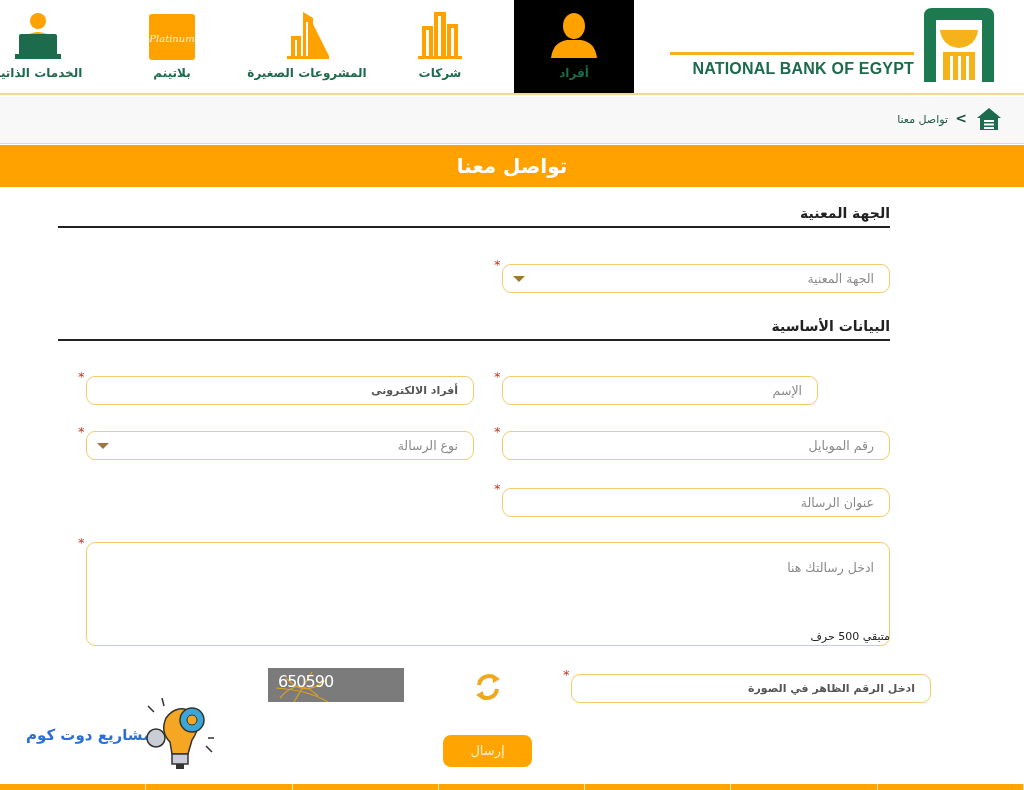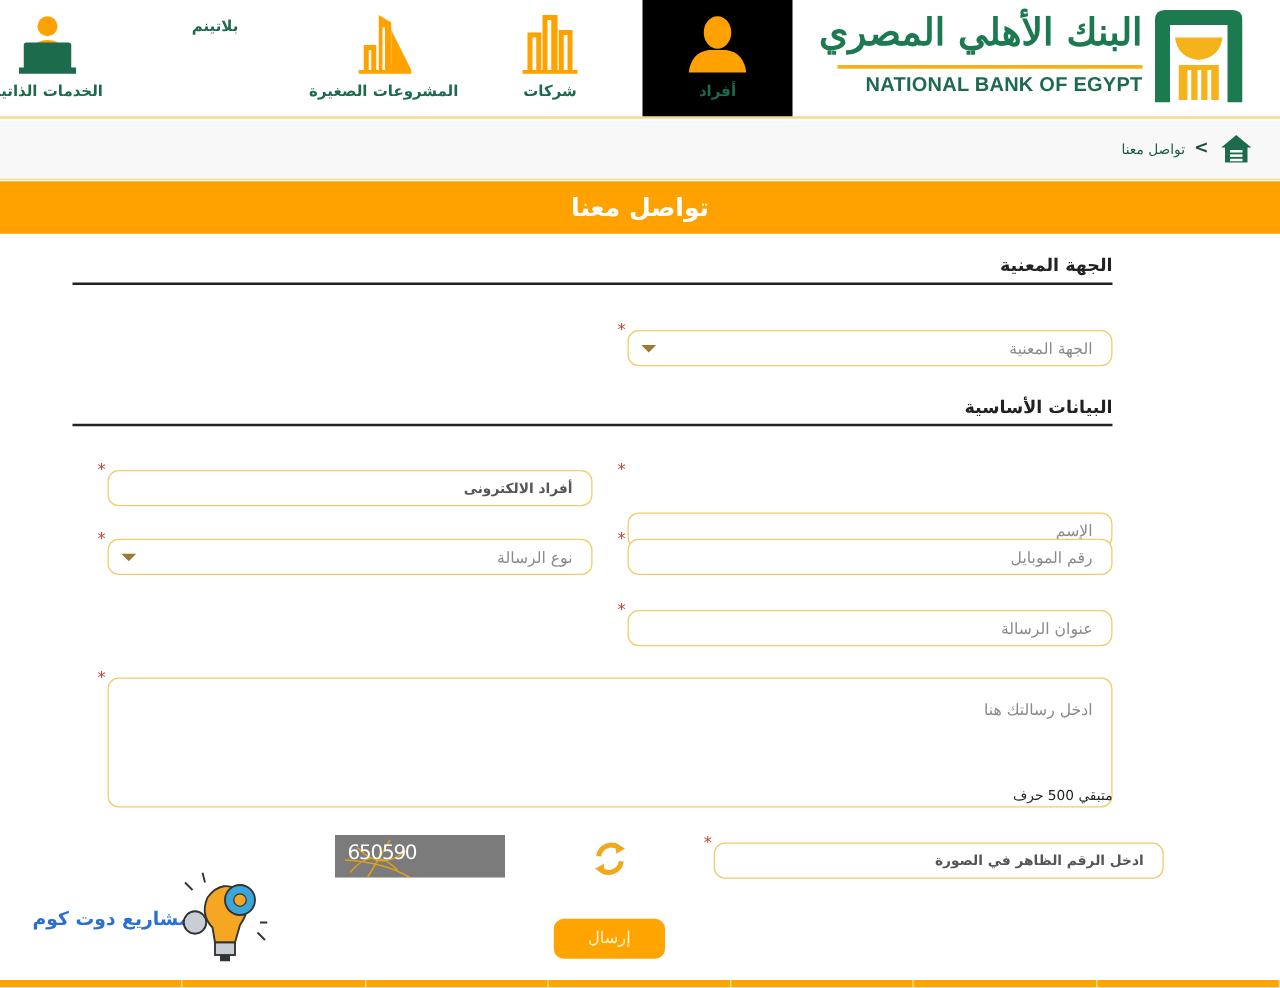--- a/index.html
+++ b/index.html
@@ -68,20 +68,26 @@
         <circle cx="23" cy="9" r="8" fill="#ffa200"></circle>
         <path d="M8 26 Q23 14 38 26 Z" fill="#ffa200"></path>
         <rect x="4" y="22" width="38" height="22" rx="2" fill="#1d6b4d"></rect>
         <rect x="0" y="42" width="46" height="5" fill="#1d6b4d"></rect>
       </svg>
     </div>
     <div class="lbl">الخدمات الذاتية</div>
   </div>
 
   <div class="nav-item" style="left:112px;">
+    <div class="ico">
+      <svg width="46" height="46" viewBox="0 0 46 46">
+        <rect x="0" y="0" width="46" height="46" rx="3" fill="#ffa200"></rect>
+        <text x="23" y="28" text-anchor="middle" font-size="10" font-style="italic" fill="#fff4d6" font-family="DejaVu Serif, serif">Platinum</text>
+      </svg>
+    </div>
     <div class="lbl">بلاتينم</div>
   </div>
 
   <div class="nav-item" style="left:380px;">
     <div class="ico">
       <svg width="48" height="50" viewBox="0 0 48 50">
         <rect x="18" y="2" width="12" height="44" fill="#ffa200"></rect>
         <rect x="6" y="16" width="11" height="30" fill="#ffa200"></rect>
         <rect x="31" y="14" width="11" height="32" fill="#ffa200"></rect>
         <rect x="22" y="6" width="3" height="40" fill="#fff"></rect>
@@ -111,21 +117,20 @@
     <div class="ico">
       <svg width="50" height="48" viewBox="0 0 50 48">
         <ellipse cx="25" cy="14" rx="11" ry="13" fill="#ffa200"></ellipse>
         <path d="M2 46 Q4 30 18 28 L32 28 Q46 30 48 46 Z" fill="#ffa200"></path>
       </svg>
     </div>
     <div class="lbl">أفراد</div>
   </div>
 
   <div class="logo">
-    <div class="logo-ar">البنك الأهلي المصري</div>
     <div class="logo-line"></div>
     <div class="logo-en">NATIONAL BANK OF EGYPT</div>
     <svg class="logo-mark" viewBox="0 0 70 74">
       <path d="M0 74 L0 8 Q0 0 8 0 L62 0 Q70 0 70 8 L70 74 L58 74 L58 12 L12 12 L12 74 Z" fill="#1d7a50"></path>
       <path d="M16 22 L54 22 Q52 38 35 40 Q18 38 16 22 Z" fill="#f6b21a"></path>
       <rect x="19" y="44" width="32" height="28" fill="#f6b21a"></rect>
       <rect x="26" y="48" width="3" height="24" fill="#fff"></rect>
       <rect x="34" y="48" width="3" height="24" fill="#fff"></rect>
       <rect x="42" y="48" width="3" height="24" fill="#fff"></rect>
     </svg>
@@ -153,21 +158,21 @@
 <span class="req" style="left:494px; top:257px;">*</span>
 <div class="field" style="left:502px; top:264px; width:388px;">
   <span class="ph">الجهة المعنية</span>
   <span class="caret"></span>
 </div>
 
 <div class="section-title" style="top:318px;">البيانات الأساسية</div>
 <div class="section-rule" style="top:339px;"></div>
 
 <span class="req" style="left:494px; top:369px;">*</span>
-<div class="field" style="left:502px; top:376px; width:388px;margin-top:34px;">
+<div class="field" style="left:502px; top:376px; width:316px;">
   <span class="ph">الإسم</span>
 </div>
 
 <span class="req" style="left:78px; top:369px;">*</span>
 <div class="field" style="left:86px; top:376px; width:388px;">
   <span class="ph dark">أفراد الالكترونى</span>
 </div>
 
 <span class="req" style="left:494px; top:424px;">*</span>
 <div class="field" style="left:502px; top:431px; width:388px;">

